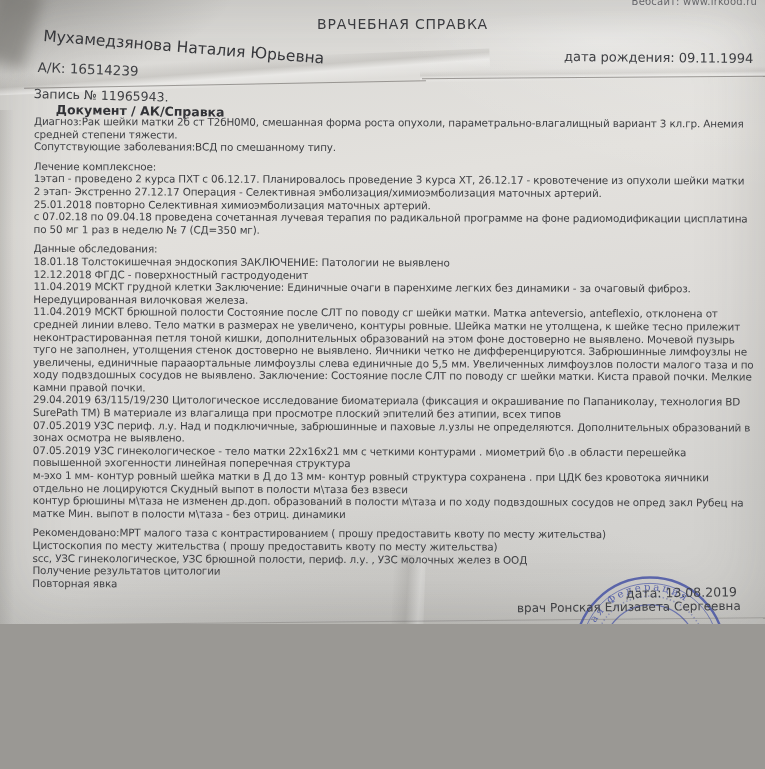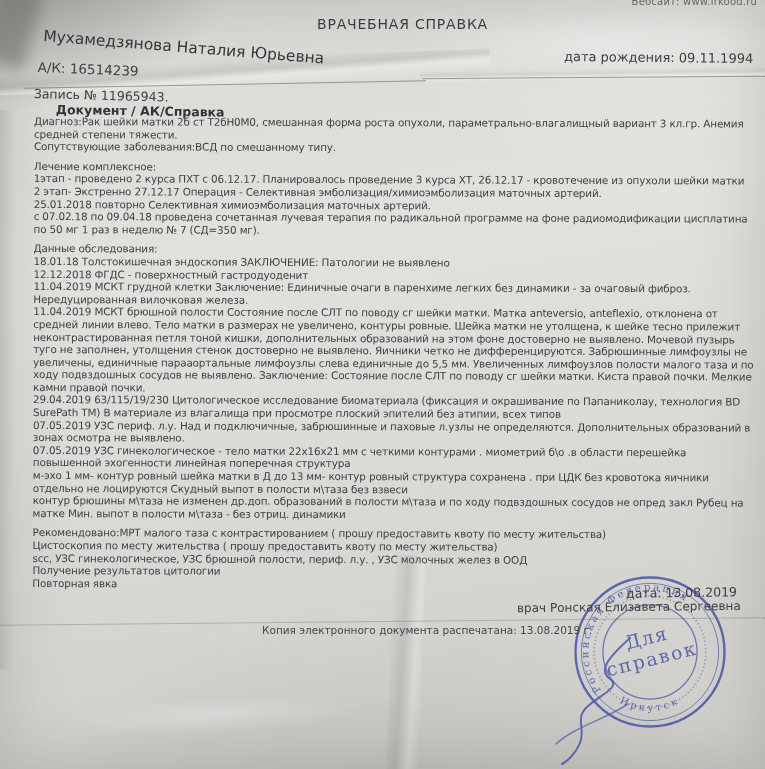--- a/index.html
+++ b/index.html
@@ -1,17 +1,17 @@
 <!DOCTYPE html>
 <html><head>
 <meta charset="utf-8">
 <style>
   html,body{margin:0;padding:0;background:#9a9894;}
   .photo{
-    position:relative;width:765px;height:769px;overflow:hidden;
+    position:relative;width:765px;height:624px;overflow:hidden;
     background:
       radial-gradient(95% 55% at -4% -6%, rgba(52,50,47,.42), transparent 38%),
       radial-gradient(120% 80% at 108% -12%, rgba(255,255,255,.30), transparent 55%),
       radial-gradient(90% 60% at 50% 115%, rgba(92,90,86,.18), transparent 60%),
       linear-gradient(172deg,#d9d8d5 0%,#e3e1dd 32%,#dddbd8 55%,#d4d3d0 80%,#cfcecb 100%);
     box-shadow:inset 0 0 70px rgba(70,68,64,.22);
     font-family:"DejaVu Sans","Liberation Sans",sans-serif;
     color:#3f4044;
   }
   .abs{position:absolute;}

